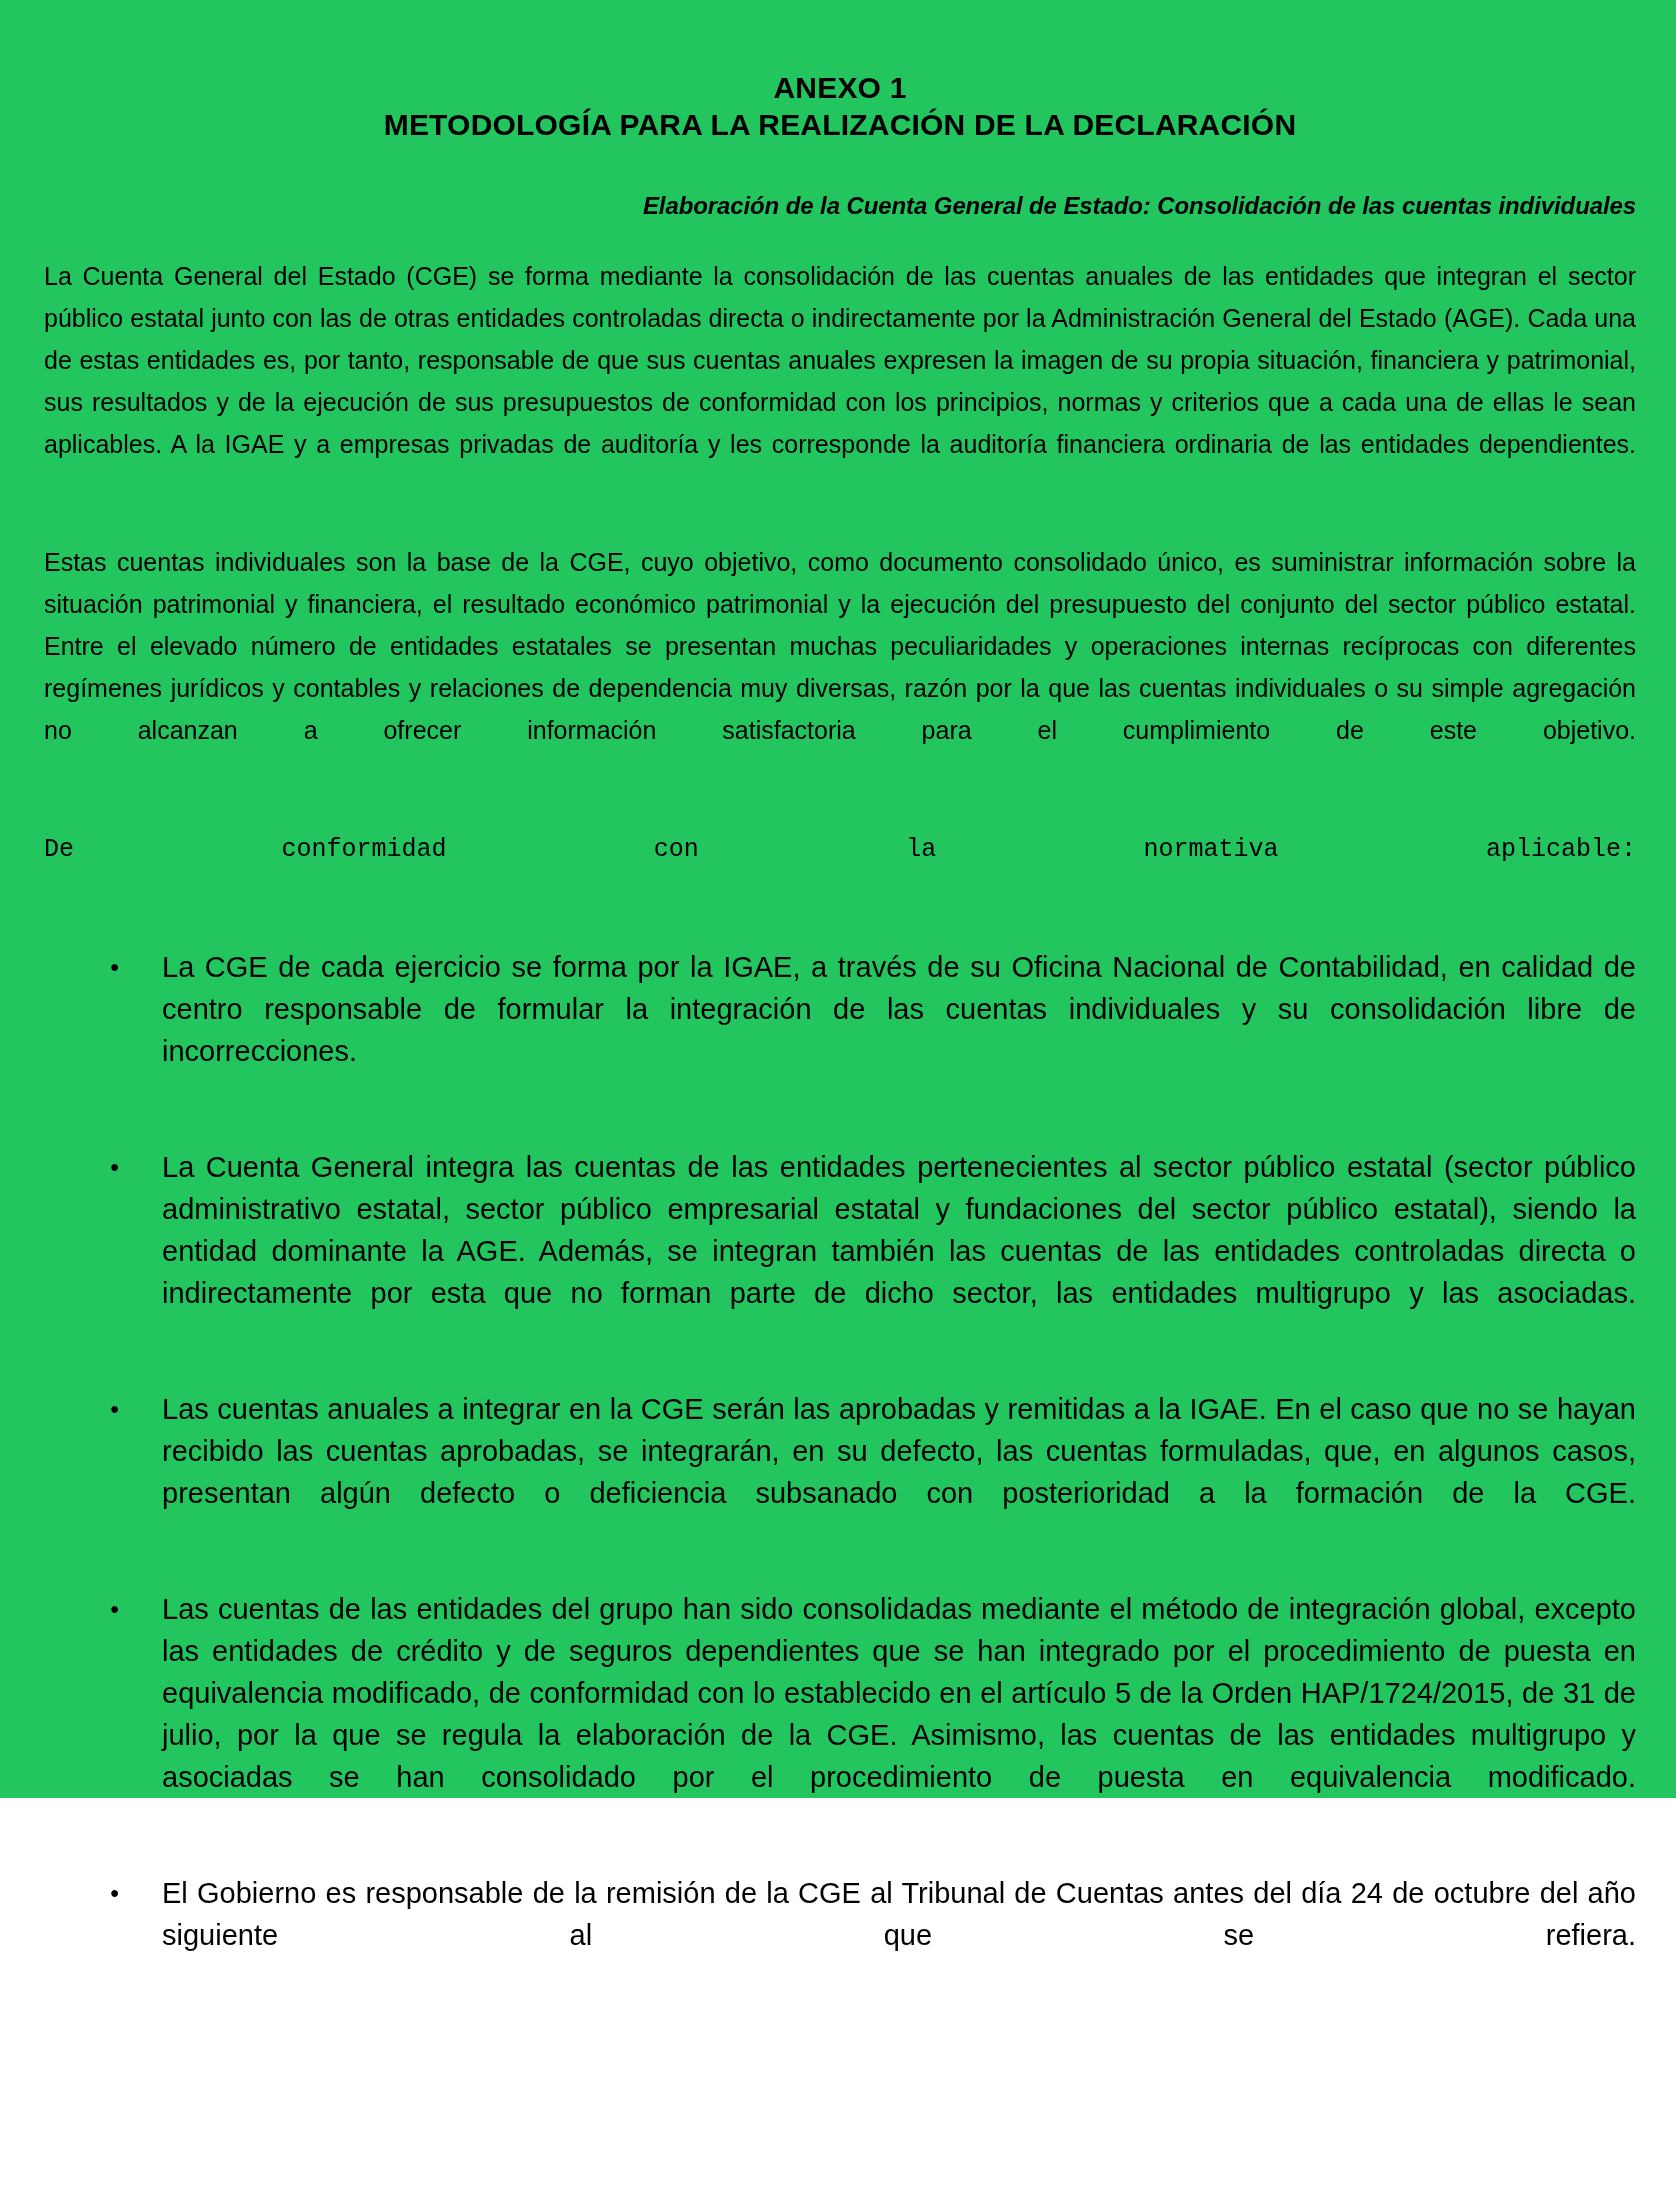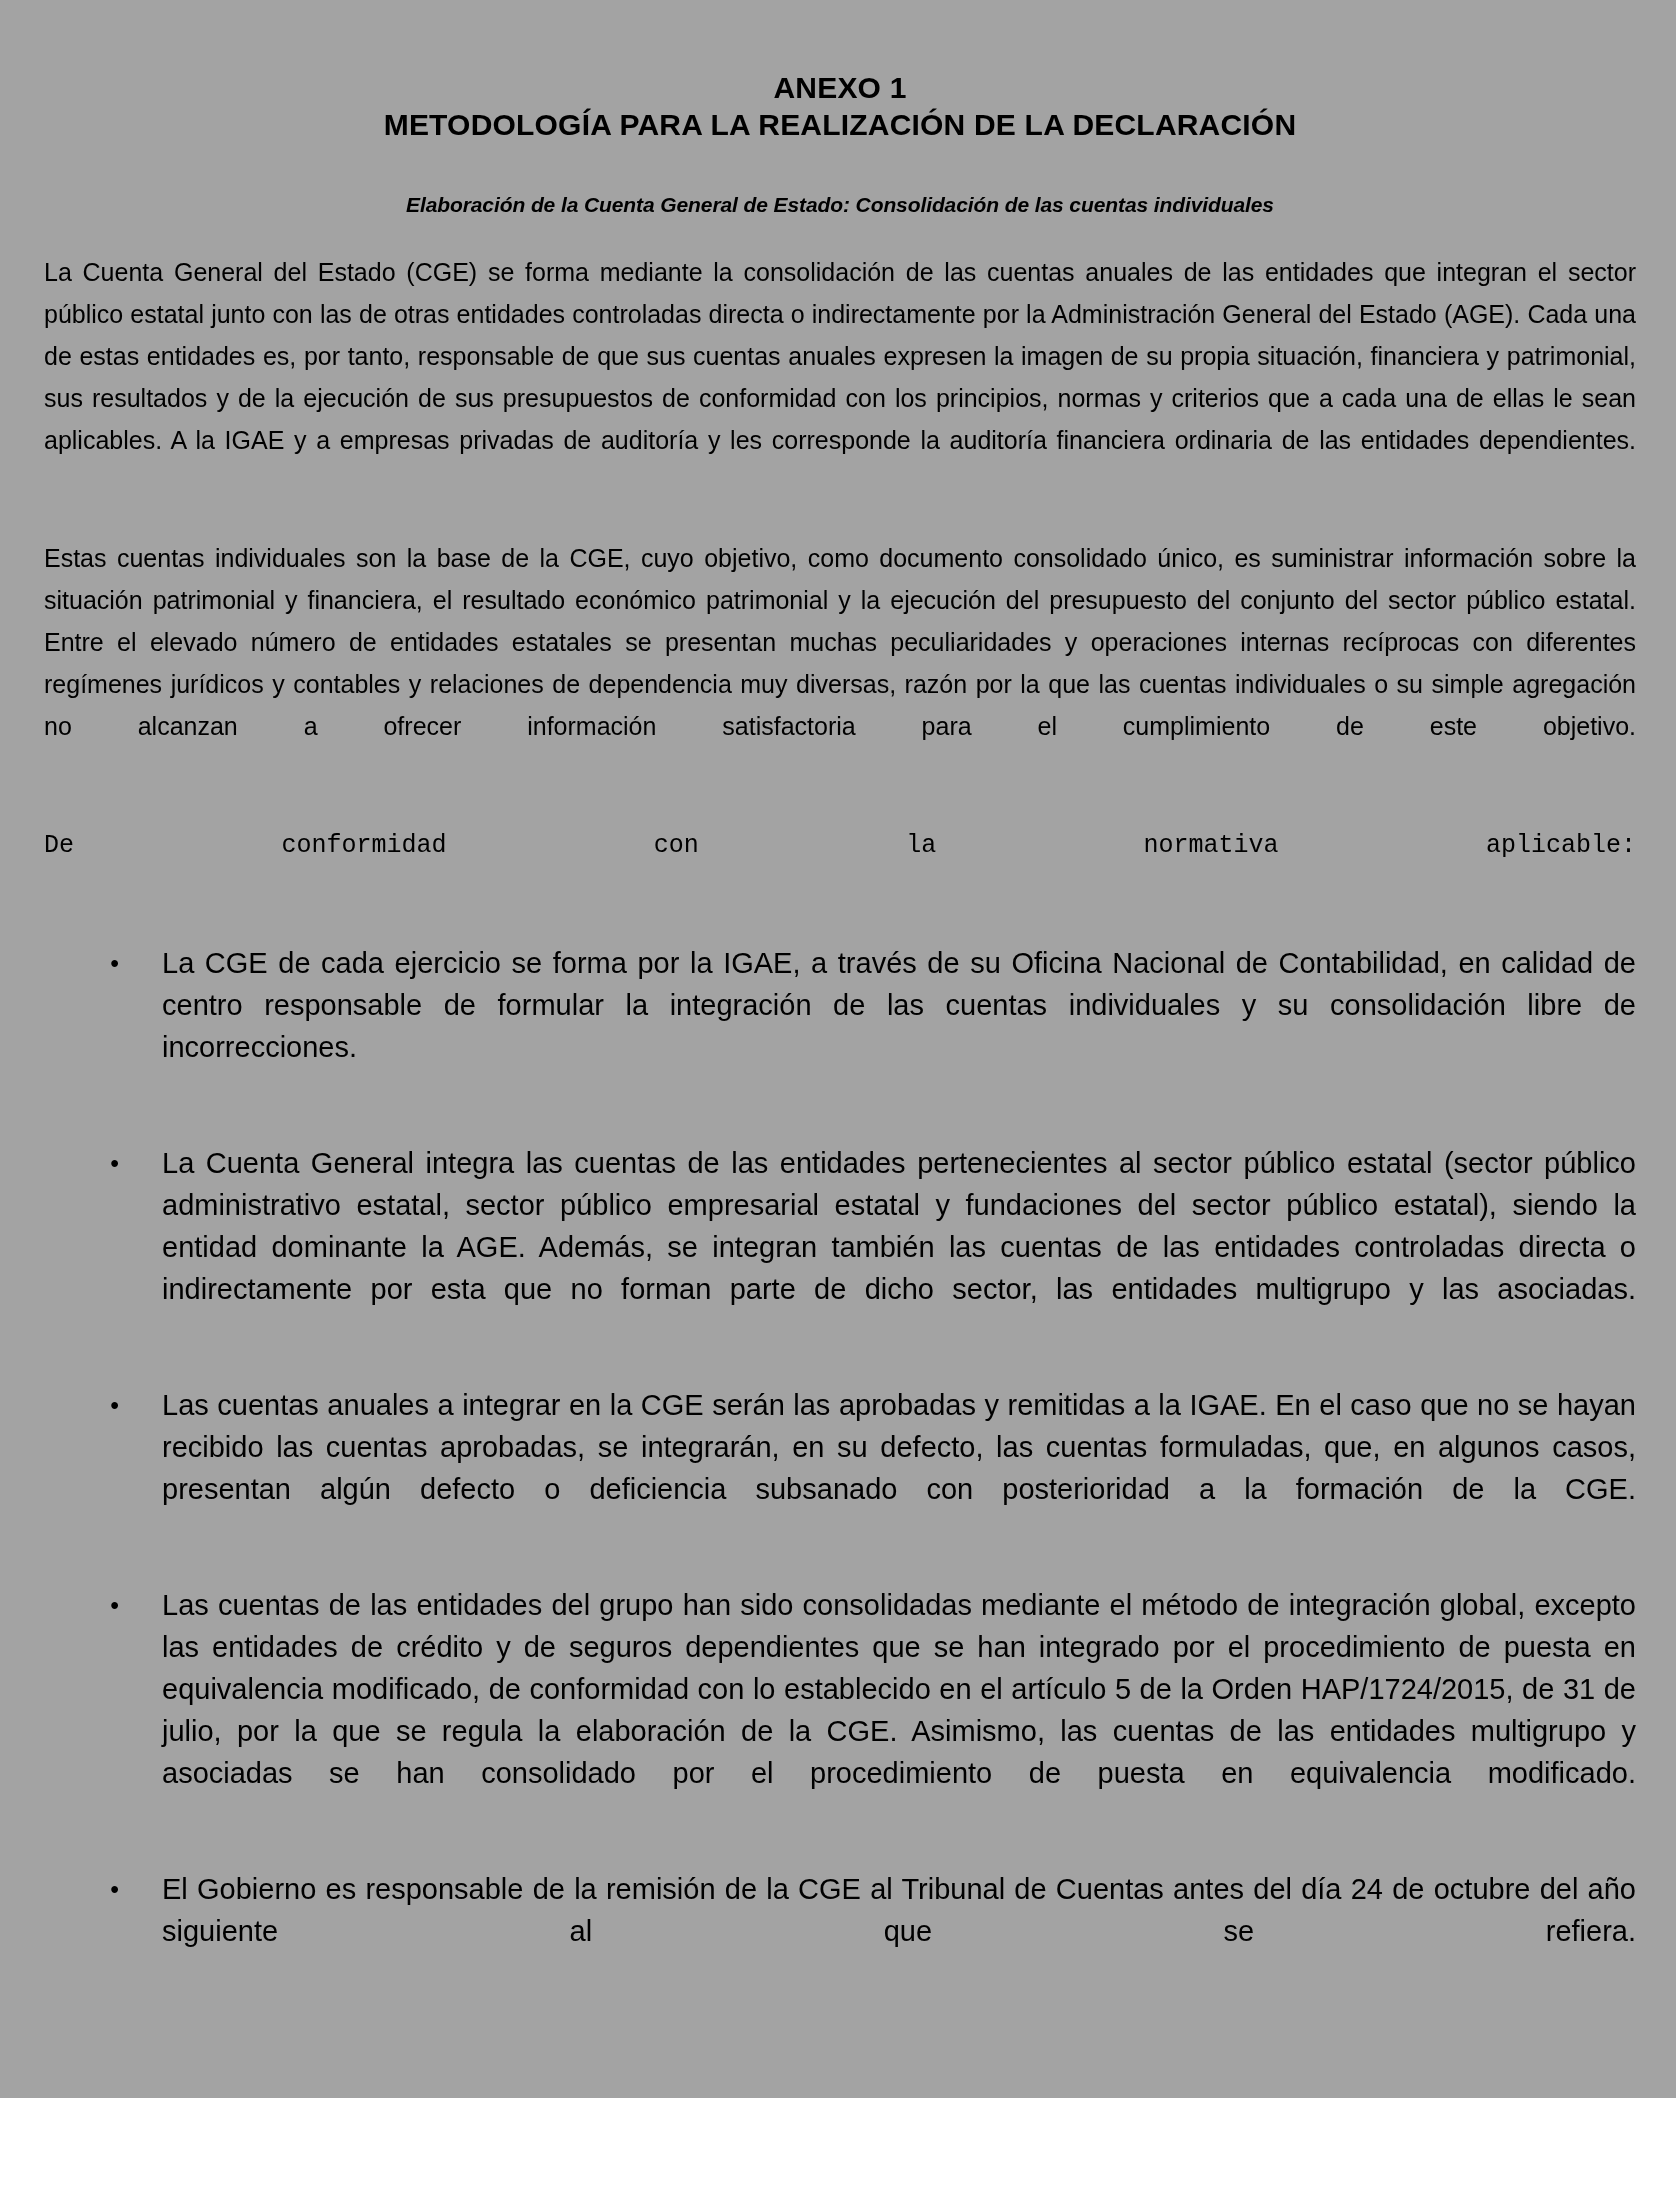--- a/index.html
+++ b/index.html
@@ -11,43 +11,43 @@
   body {
     width: 1677px;
     height: 2194px;
     font-family: "Liberation Sans", sans-serif;
     color: #000000;
     -webkit-font-smoothing: antialiased;
   }
   .page {
     position: relative;
     width: 1677px;
-    height: 2098px;
-    background: #a3a3a3;
+    height: 1798px;
+    background: #22c55e;
     box-sizing: border-box;
     padding: 70px 41px 0 44px;
   }
   .doc-title {
     text-align: center;
     font-weight: bold;
     font-size: 30px;
     line-height: 1.23;
     letter-spacing: 0.2px;
     margin: 0;
   }
   .doc-title .line {
     display: block;
   }
   .section-heading {
     font-weight: bold;
     font-style: italic;
-    font-size: 21px;
+    font-size: 24px;
     line-height: 1.2;
     margin: 48px 0 0 0;
-    text-align: center;
+    text-align: right;
     letter-spacing: -0.1px;
   }
   p.body-text {
     font-size: 25px;
     line-height: 42px;
     text-align: justify;
     text-justify: inter-word;
     margin: 34px 0 0 0;
     hyphens: none;
   }

